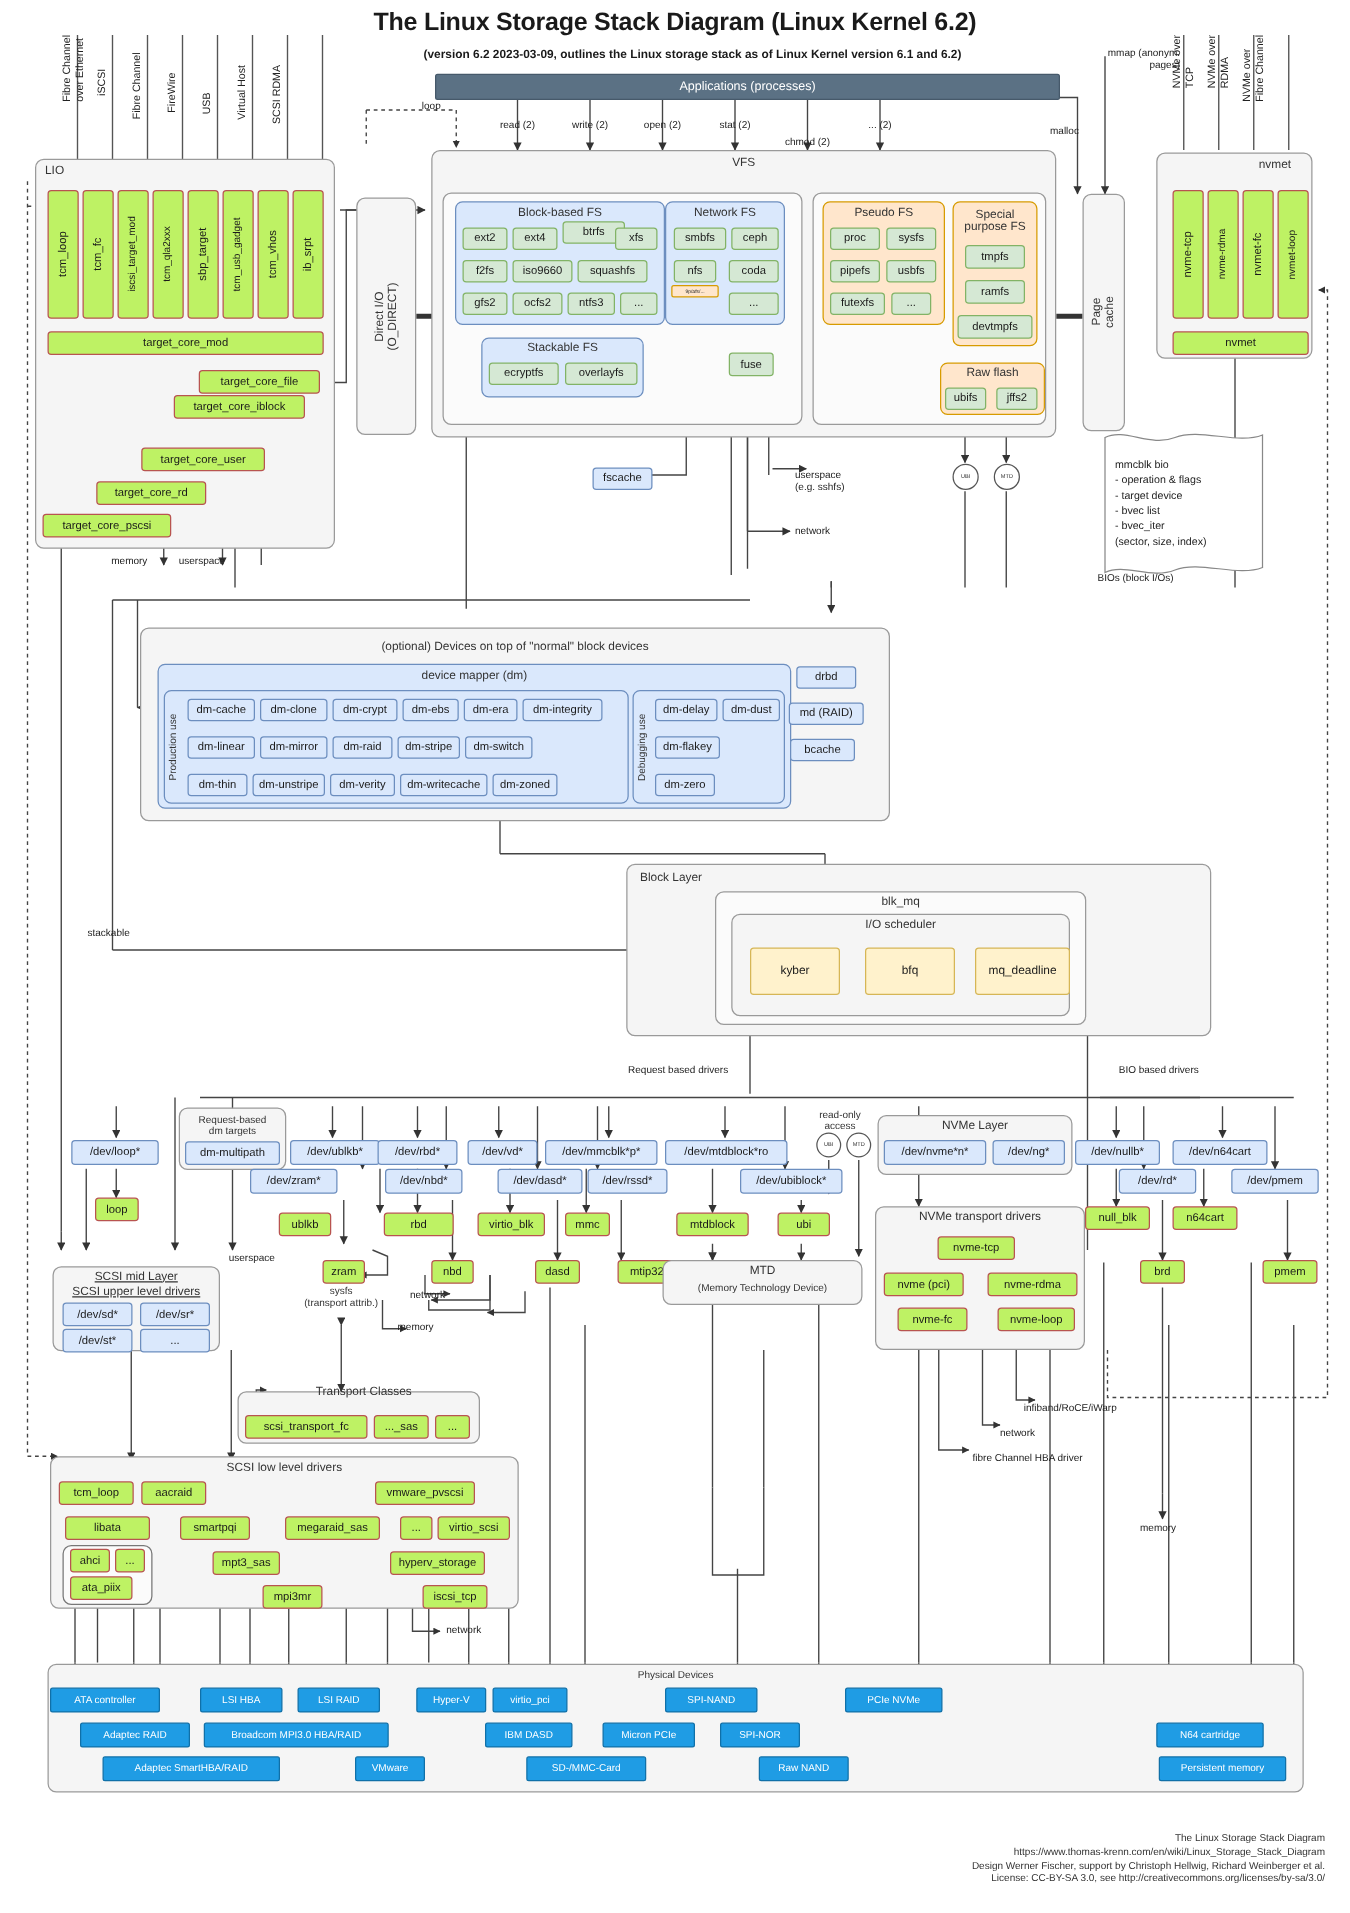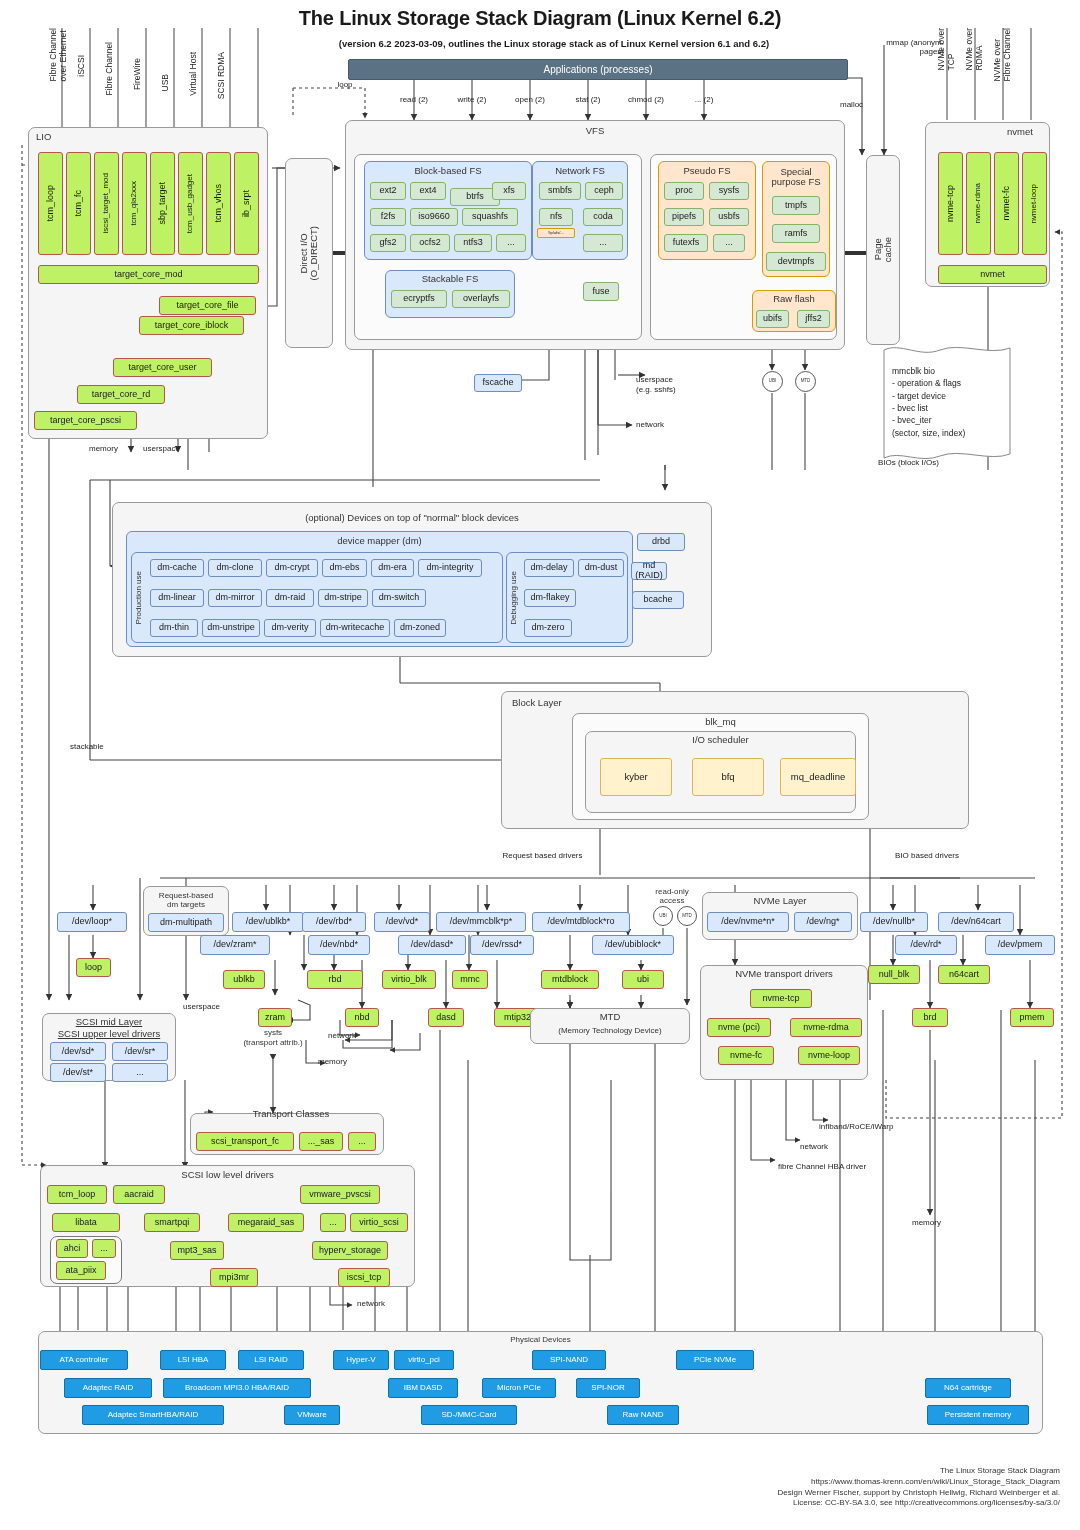--- a/index.html
+++ b/index.html
@@ -327,21 +327,21 @@
 
   <div class="abs ctr title" style="left:0;top:5px;width:1080px;height:26px;">The Linux Storage Stack Diagram (Linux Kernel 6.2)</div>
   <div class="abs ctr subtitle" style="left:0;top:36px;width:1080px;height:16px;padding-left:28px;">(version 6.2 2023-03-09, outlines the Linux storage stack as of Linux Kernel version 6.1 and 6.2)</div>
 
   <div class="abs ctr appbar" style="left:348px;top:59px;width:500px;height:21px;">Applications (processes)</div>
 
   <div class="abs ctr arrowlbl" style="left:388px;top:94px;width:52px;height:12px;">read (2)</div>
   <div class="abs ctr arrowlbl" style="left:446px;top:94px;width:52px;height:12px;">write (2)</div>
   <div class="abs ctr arrowlbl" style="left:504px;top:94px;width:52px;height:12px;">open (2)</div>
   <div class="abs ctr arrowlbl" style="left:562px;top:94px;width:52px;height:12px;">stat (2)</div>
-  <div class="abs ctr arrowlbl" style="left:620px;top:94px;width:52px;height:12px;">chmod (2)</div>
+  <div class="abs ctr arrowlbl" style="left:620px;top:108px;width:52px;height:12px;">chmod (2)</div>
   <div class="abs ctr arrowlbl" style="left:678px;top:94px;width:52px;height:12px;">... (2)</div>
 
   <div class="abs ctr arrowlbl" style="left:325px;top:79px;width:40px;height:12px;">loop</div>
 
   <div class="abs arrowlbl" style="left:848px;top:38px;width:96px;height:26px;text-align:right;white-space:pre-line;line-height:1.15;">mmap (anonym.
 pages)</div>
   <div class="abs arrowlbl" style="left:840px;top:100px;width:46px;height:12px;">malloc</div>
 
   <div class="abs" style="left:48px;top:28px;width:14px;height:108px;">
     <div class="vert vlabel" style="white-space:pre-line;">Fibre Channel
@@ -413,21 +413,21 @@
   <div class="abs ctr lbl" style="left:345px;top:125px;width:500px;height:13px;">VFS</div>
 
   <div class="abs grp-w" style="left:354px;top:154px;width:288px;height:186px;"></div>
 
   <div class="abs grp-w" style="left:650px;top:154px;width:187px;height:186px;"></div>
 
   <div class="abs bluefill" style="left:364px;top:161px;width:168px;height:99px;"></div>
   <div class="abs ctr lbl" style="left:364px;top:165px;width:168px;height:13px;">Block-based FS</div>
   <div class="abs ctr green" style="left:370px;top:182px;width:36px;height:18px;">ext2</div>
   <div class="abs ctr green" style="left:410px;top:182px;width:36px;height:18px;">ext4</div>
-  <div class="abs ctr green" style="left:450px;top:188px;width:50px;height:18px;">btrfs</div>
+  <div class="abs ctr green" style="left:450px;top:177px;width:50px;height:18px;">btrfs</div>
   <div class="abs ctr green" style="left:492px;top:182px;width:34px;height:18px;">xfs</div>
   <div class="abs ctr green" style="left:370px;top:208px;width:36px;height:18px;">f2fs</div>
   <div class="abs ctr green" style="left:410px;top:208px;width:48px;height:18px;">iso9660</div>
   <div class="abs ctr green" style="left:462px;top:208px;width:56px;height:18px;">squashfs</div>
   <div class="abs ctr green" style="left:370px;top:234px;width:36px;height:18px;">gfs2</div>
   <div class="abs ctr green" style="left:410px;top:234px;width:40px;height:18px;">ocfs2</div>
   <div class="abs ctr green" style="left:454px;top:234px;width:38px;height:18px;">ntfs3</div>
   <div class="abs ctr green" style="left:496px;top:234px;width:30px;height:18px;">...</div>
 
   <div class="abs bluefill" style="left:385px;top:270px;width:130px;height:48px;"></div>
@@ -554,21 +554,21 @@
   <div class="abs bluefill" style="left:506px;top:552px;width:122px;height:91px;"></div>
   <div class="abs ctr" style="left:506px;top:552px;width:16px;height:91px;">
     <span class="vert lbl-sm">Debugging use</span>
   </div>
   <div class="abs ctr blue" style="left:524px;top:559px;width:50px;height:18px;">dm-delay</div>
   <div class="abs ctr blue" style="left:578px;top:559px;width:46px;height:18px;">dm-dust</div>
   <div class="abs ctr blue" style="left:524px;top:589px;width:52px;height:18px;">dm-flakey</div>
   <div class="abs ctr blue" style="left:524px;top:619px;width:48px;height:18px;">dm-zero</div>
 
   <div class="abs ctr blue" style="left:637px;top:533px;width:48px;height:18px;">drbd</div>
-  <div class="abs ctr blue" style="left:631px;top:562px;width:36px;height:18px;">md (RAID)</div>
+  <div class="abs ctr blue" style="left:631px;top:562px;width:60px;height:18px;">md (RAID)</div>
   <div class="abs ctr blue" style="left:632px;top:591px;width:52px;height:18px;">bcache</div>
 
   <div class="abs arrowlbl" style="left:70px;top:742px;">stackable</div>
 
   <div class="abs grp" style="left:501px;top:691px;width:468px;height:138px;"></div>
   <div class="abs lbl" style="left:512px;top:697px;">Block Layer</div>
   <div class="abs grp-w" style="left:572px;top:713px;width:297px;height:107px;"></div>
   <div class="abs ctr lbl" style="left:572px;top:716px;width:297px;height:13px;">blk_mq</div>
   <div class="abs grp" style="left:585px;top:731px;width:271px;height:82px;"></div>
   <div class="abs ctr lbl" style="left:585px;top:734px;width:271px;height:13px;">I/O scheduler</div>

